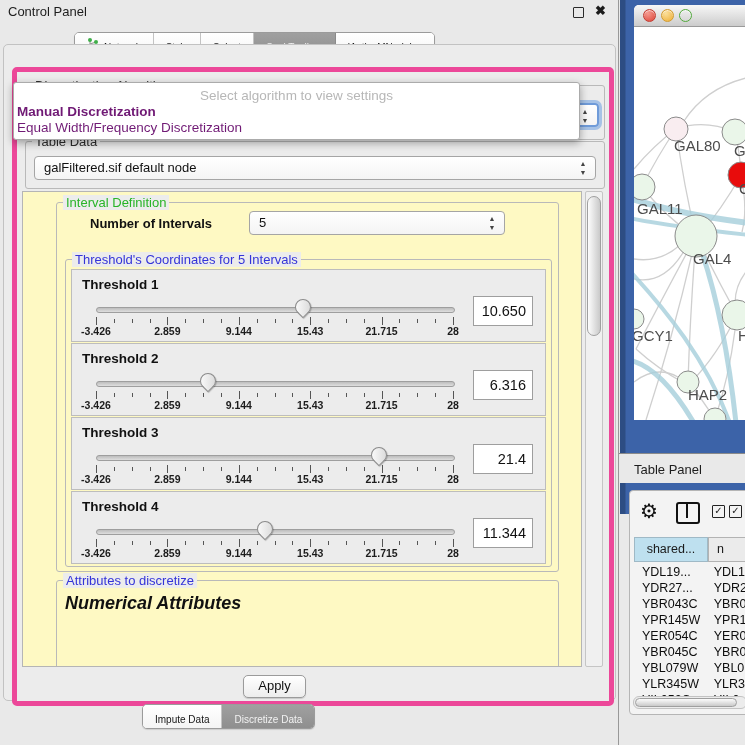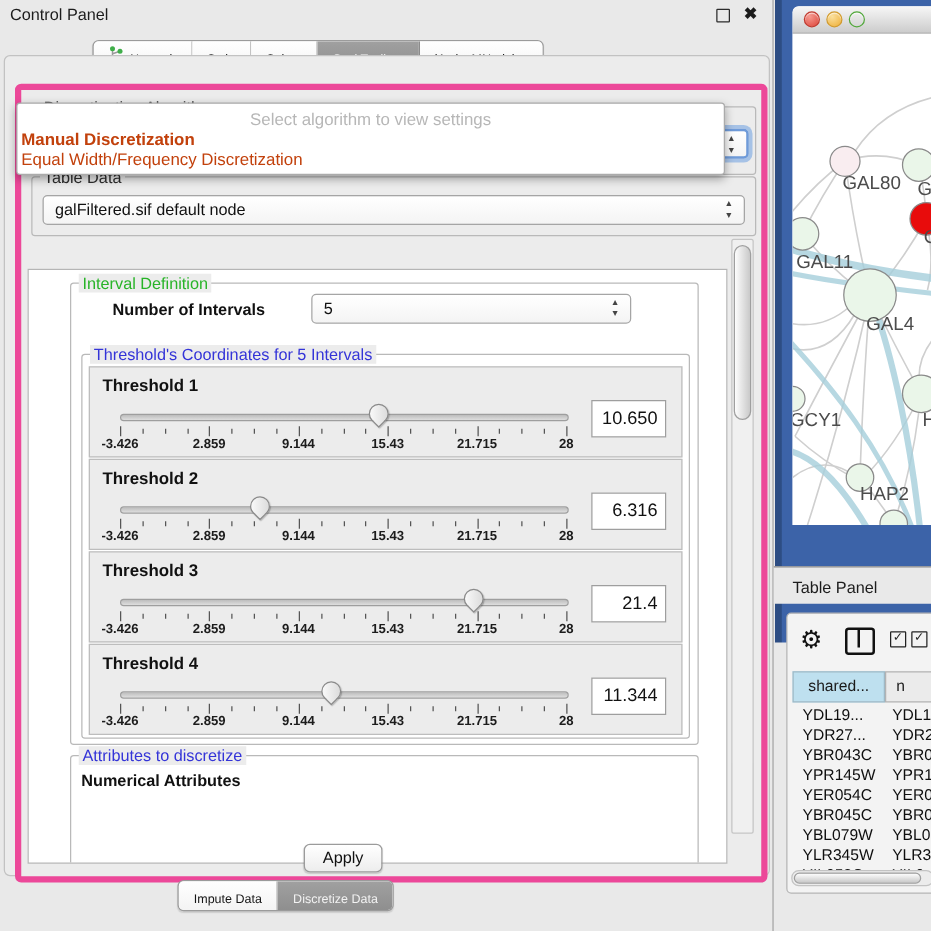--- a/index.html
+++ b/index.html
@@ -30,21 +30,21 @@
 
   .combo{position:absolute;height:24px;background:linear-gradient(#ffffff,#f4f4f4);border:1px solid #a5a5a5;border-radius:4px;box-sizing:border-box;font-size:13px;color:#111;line-height:22px;padding-left:9px;cursor:pointer;}
   .combo .stepper{position:absolute;right:7px;top:2px;width:10px;text-align:center;color:#444;font-size:7px;line-height:9px;}
   .combo.focused{border:2px solid #6f9bd9;box-shadow:0 0 0 3px rgba(110,160,225,.55);}
 
   .algo-group{left:8px;top:13px;width:578px;height:53px;}
   .algo-combo{left:8px;top:17px;width:565px;}
   .tabledata-group{left:8px;top:69px;width:578px;height:46px;}
   .tabledata-combo{left:8px;top:14px;width:562px;}
 
-  .scrollpanel{position:absolute;left:5px;top:119px;width:558px;height:474px;border:1px solid #b5b5b5;background:#ffffff;overflow:hidden;margin-top:24px;}
+  .scrollpanel{position:absolute;left:5px;top:119px;width:558px;height:474px;border:1px solid #b5b5b5;background:#fef9c3;overflow:hidden;}
   .vscroll{position:absolute;left:568px;top:119px;width:16px;height:474px;border:1px solid #c5c5c5;background:#f0f0f0;border-radius:2px;}
   .vscroll .thumb{position:absolute;left:1px;top:4px;width:12px;height:138px;border:1px solid #9f9f9f;border-radius:7px;background:linear-gradient(90deg,#fdfdfd,#c9c9c9);}
 
   .interval-group{left:33px;top:10px;width:501px;height:368px;}
   .noi-label{position:absolute;left:33px;top:13px;font-size:13px;font-weight:bold;color:#111;}
   .noi-combo{left:192px;top:8px;width:256px;}
   .thresholds-group{position:absolute;left:8px;top:56px;width:485px;height:306px;border:1px solid #b9b9b9;border-radius:3px;}
 
   .threshold-row{position:absolute;left:5px;width:473px;height:71px;border:1px solid #bdbdbd;background:#ececec;}
   .t-label{position:absolute;left:10px;top:7px;font-size:13.5px;font-weight:bold;color:#111;}
@@ -53,33 +53,33 @@
   .handle{position:absolute;top:29px;width:14px;height:14px;margin-left:-7px;background:linear-gradient(135deg,#ffffff,#d6d6d6);border:1px solid #8a8a8a;border-radius:50% 50% 50% 0;transform:rotate(-45deg);box-shadow:0 1px 1px rgba(0,0,0,.25);cursor:pointer;}
   .ruler{position:absolute;left:0;top:47px;width:100%;height:8px;}
   .ruler span{position:absolute;width:1px;background:#555;}
   .ruler span.minor{top:2px;height:4px;}
   .ruler span.major{top:0;height:8px;}
   .tick-labels{position:absolute;left:0;top:55px;width:100%;height:13px;}
   .tick-labels span{position:absolute;transform:translateX(-50%);font-size:10.5px;font-weight:bold;color:#1c1c1c;white-space:nowrap;}
   .value-box{position:absolute;right:12px;top:26px;width:60px;height:30px;background:#fff;border:1px solid #9e9e9e;box-sizing:border-box;font-size:14.5px;color:#111;text-align:right;padding:6px 6px 0 0;}
 
   .attr-group{left:33px;top:388px;width:501px;height:120px;}
-  .attr-list-label{position:absolute;left:8px;top:12px;font-size:13px;font-weight:bold;color:#111;}
+  .attr-list-label{position:absolute;left:8px;top:12px;font-size:18px;font-weight:bold;color:#111;font-style:italic;}
   .listbox{position:absolute;left:10px;top:34px;width:482px;height:80px;background:#fff;border:1px solid #ababab;overflow:hidden;}
   .list-items{position:absolute;left:0;top:2px;right:16px;}
   .list-items div{font-size:13px;color:#111;line-height:17px;padding-left:6px;cursor:pointer;white-space:nowrap;}
   .list-vscroll{position:absolute;right:1px;top:1px;width:13px;bottom:1px;background:#f0f0f0;}
   .list-vscroll .thumb{position:absolute;left:1px;top:2px;width:10px;height:60px;border:1px solid #9f9f9f;border-radius:6px;background:linear-gradient(90deg,#fdfdfd,#c9c9c9);}
 
   .apply-btn{position:absolute;left:226px;top:603px;width:61px;height:21px;background:linear-gradient(#ffffff,#ededed);border:1px solid #9b9b9b;border-radius:5px;font-size:13px;color:#111;text-align:center;line-height:19px;cursor:pointer;box-shadow:0 1px 1px rgba(0,0,0,.15);}
 
   
   .dropdown-popup{position:absolute;left:13px;top:82px;width:565px;height:56px;background:#fff;border:1px solid #ababab;border-radius:3px;box-shadow:0 3px 8px rgba(0,0,0,.35);z-index:30;}
   .dd-placeholder{position:absolute;left:0;top:5px;width:100%;text-align:center;font-size:13.5px;color:#b7b7b7;}
-  .dd-opt{position:absolute;left:3px;font-size:13.5px;color:#c2410c;white-space:nowrap;cursor:pointer;}
+  .dd-opt{position:absolute;left:3px;font-size:13.5px;color:#701a75;white-space:nowrap;cursor:pointer;}
   .dd-opt.sel{font-weight:bold;top:21px;}
   .dd-opt.alt{top:37px;}
 
   
   .right-panel{position:absolute;left:619px;top:0;width:126px;height:745px;background:#e9e9e9;}
   .blue-frame{position:absolute;left:1px;top:0;width:125px;height:514px;background:linear-gradient(90deg,#2d4d83 0px,#2d4d83 5px,#3c63a8 6px);}
   .mac-window{position:absolute;left:14px;top:5px;width:120px;height:415px;border-radius:5px 0 0 0;overflow:hidden;background:#fff;}
   .mac-titlebar{position:absolute;left:0;top:0;width:100%;height:22px;background:linear-gradient(#f7f7f7,#cccccc);border-bottom:1px solid #9a9a9a;box-sizing:border-box;}
   .light{position:absolute;top:4px;width:13px;height:13px;border-radius:50%;cursor:pointer;box-shadow:inset 0 1px 1px rgba(255,255,255,.7);}
   .light.red{left:9px;background:radial-gradient(circle at 35% 30%,#f59a90,#dd4338);border:1px solid #c03c31;box-sizing:border-box;}

